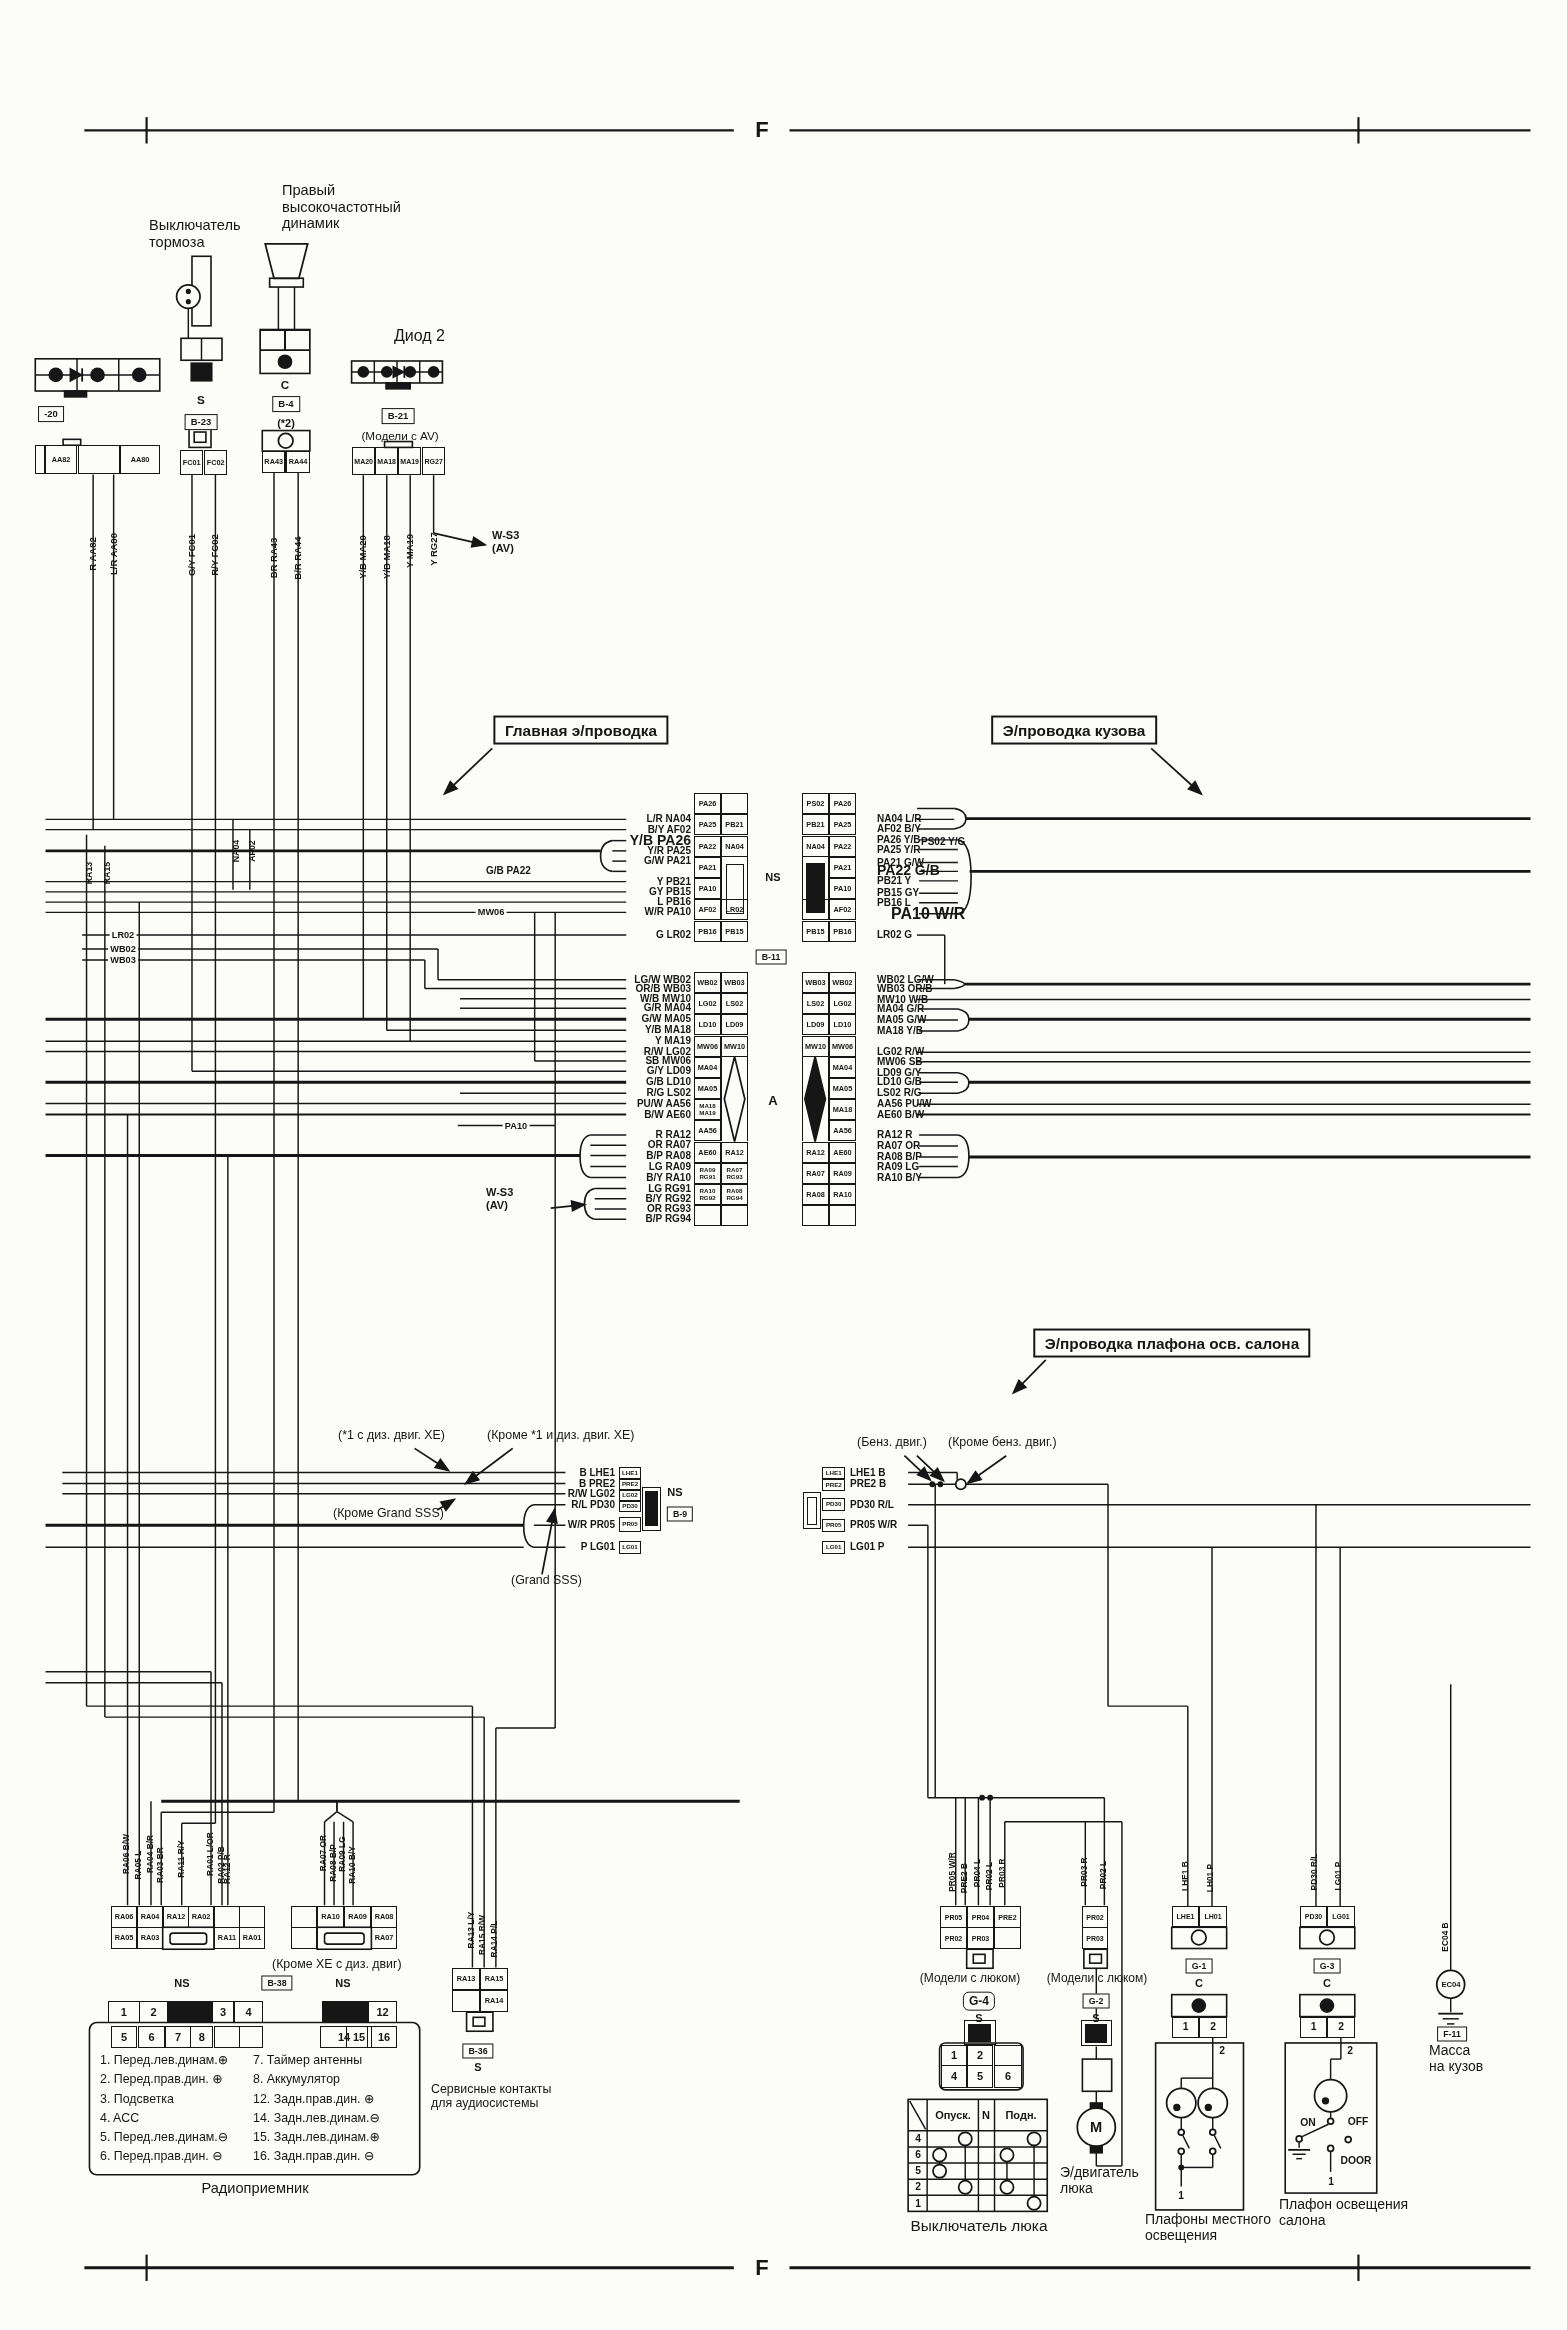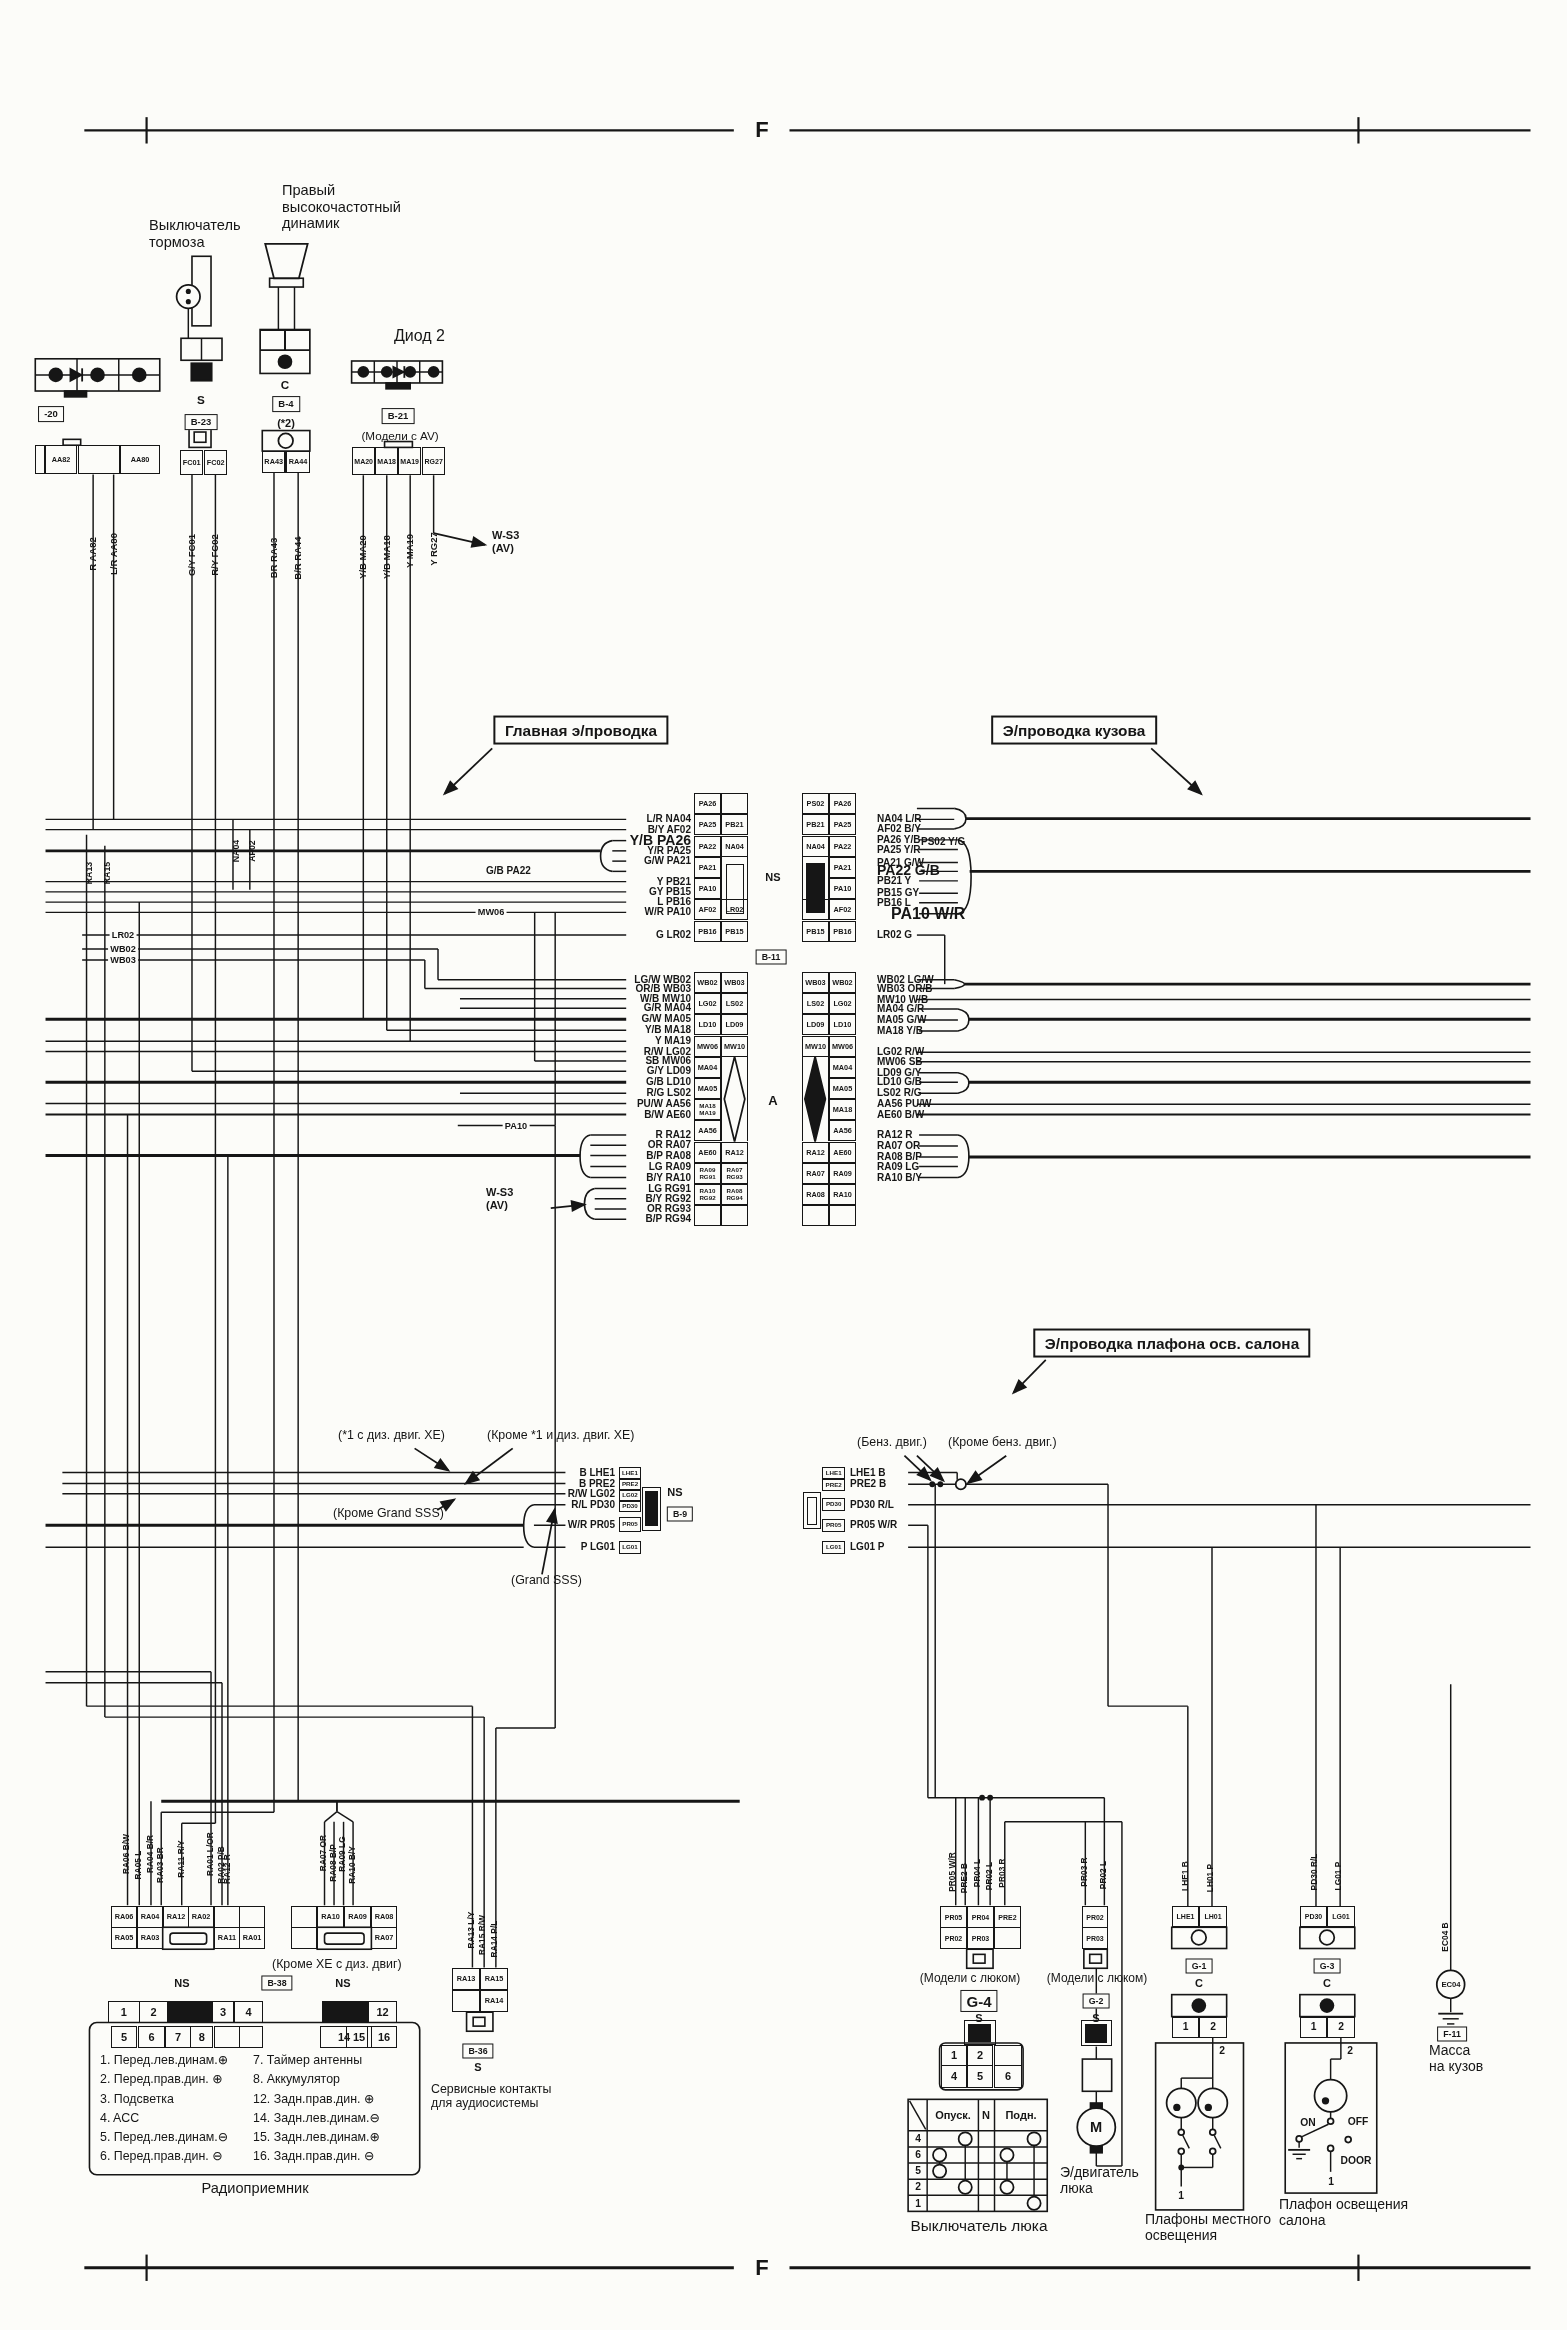--- a/index.html
+++ b/index.html
@@ -524,21 +524,21 @@
     <div class="t idbox" style="font-size: 8.8px; left: 478px; top: 2051px; transform: translate(-50%, -50%); text-align: center;">B-36</div>
     <div class="t" style="font-size: 11px; font-weight: bold; left: 478px; top: 2067px; transform: translate(-50%, -50%); text-align: center;">S</div>
     <div class="t" style="font-size: 12.4px; left: 431px; top: 2082px;">Сервисные контакты
 для аудиосистемы</div>
     <div class="t" style="font-size: 8.4px; font-weight: bold; left: 953px; top: 1872px; transform: translate(-50%, -50%) rotate(-90deg); white-space: nowrap;">PR05 W/R</div>
     <div class="t" style="font-size: 8.4px; font-weight: bold; left: 965px; top: 1878px; transform: translate(-50%, -50%) rotate(-90deg); white-space: nowrap;">PRE2 B</div>
     <div class="t" style="font-size: 8.4px; font-weight: bold; left: 978px; top: 1873px; transform: translate(-50%, -50%) rotate(-90deg); white-space: nowrap;">PR04 L</div>
     <div class="t" style="font-size: 8.4px; font-weight: bold; left: 990px; top: 1876px; transform: translate(-50%, -50%) rotate(-90deg); white-space: nowrap;">PR02 L</div>
     <div class="t" style="font-size: 8.4px; font-weight: bold; left: 1003px; top: 1873px; transform: translate(-50%, -50%) rotate(-90deg); white-space: nowrap;">PR03 R</div>
     <div class="t" style="font-size: 12px; left: 970px; top: 1979px; transform: translate(-50%, -50%); text-align: center;">(Модели с люком)</div>
-    <div class="t idbox" style="font-size: 15px; left: 979px; top: 2001px; transform: translate(-50%, -50%); text-align: center;">G-4</div>
+    <div class="t idbox" style="font-size: 12px; left: 979px; top: 2001px; transform: translate(-50%, -50%); text-align: center; border-radius: 6px;">G-4</div>
     <div class="t" style="font-size: 11px; font-weight: bold; left: 979px; top: 2018px; transform: translate(-50%, -50%); text-align: center;">S</div>
     <div class="t" style="font-size: 11px; font-weight: bold; left: 953px; top: 2115px; transform: translate(-50%, -50%); text-align: center;">Опуск.</div>
     <div class="t" style="font-size: 11px; font-weight: bold; left: 986px; top: 2115px; transform: translate(-50%, -50%); text-align: center;">N</div>
     <div class="t" style="font-size: 11px; font-weight: bold; left: 1021px; top: 2115px; transform: translate(-50%, -50%); text-align: center;">Подн.</div>
     <div class="t" style="font-size: 10.3px; font-weight: bold; left: 918px; top: 2139px; transform: translate(-50%, -50%); text-align: center;">4</div>
     <div class="t" style="font-size: 10.3px; font-weight: bold; left: 918px; top: 2155px; transform: translate(-50%, -50%); text-align: center;">6</div>
     <div class="t" style="font-size: 10.3px; font-weight: bold; left: 918px; top: 2171px; transform: translate(-50%, -50%); text-align: center;">5</div>
     <div class="t" style="font-size: 10.3px; font-weight: bold; left: 918px; top: 2187px; transform: translate(-50%, -50%); text-align: center;">2</div>
     <div class="t" style="font-size: 10.3px; font-weight: bold; left: 918px; top: 2204px; transform: translate(-50%, -50%); text-align: center;">1</div>
     <div class="t" style="font-size: 15.4px; left: 979px; top: 2226px; transform: translate(-50%, -50%); text-align: center;">Выключатель люка</div>

